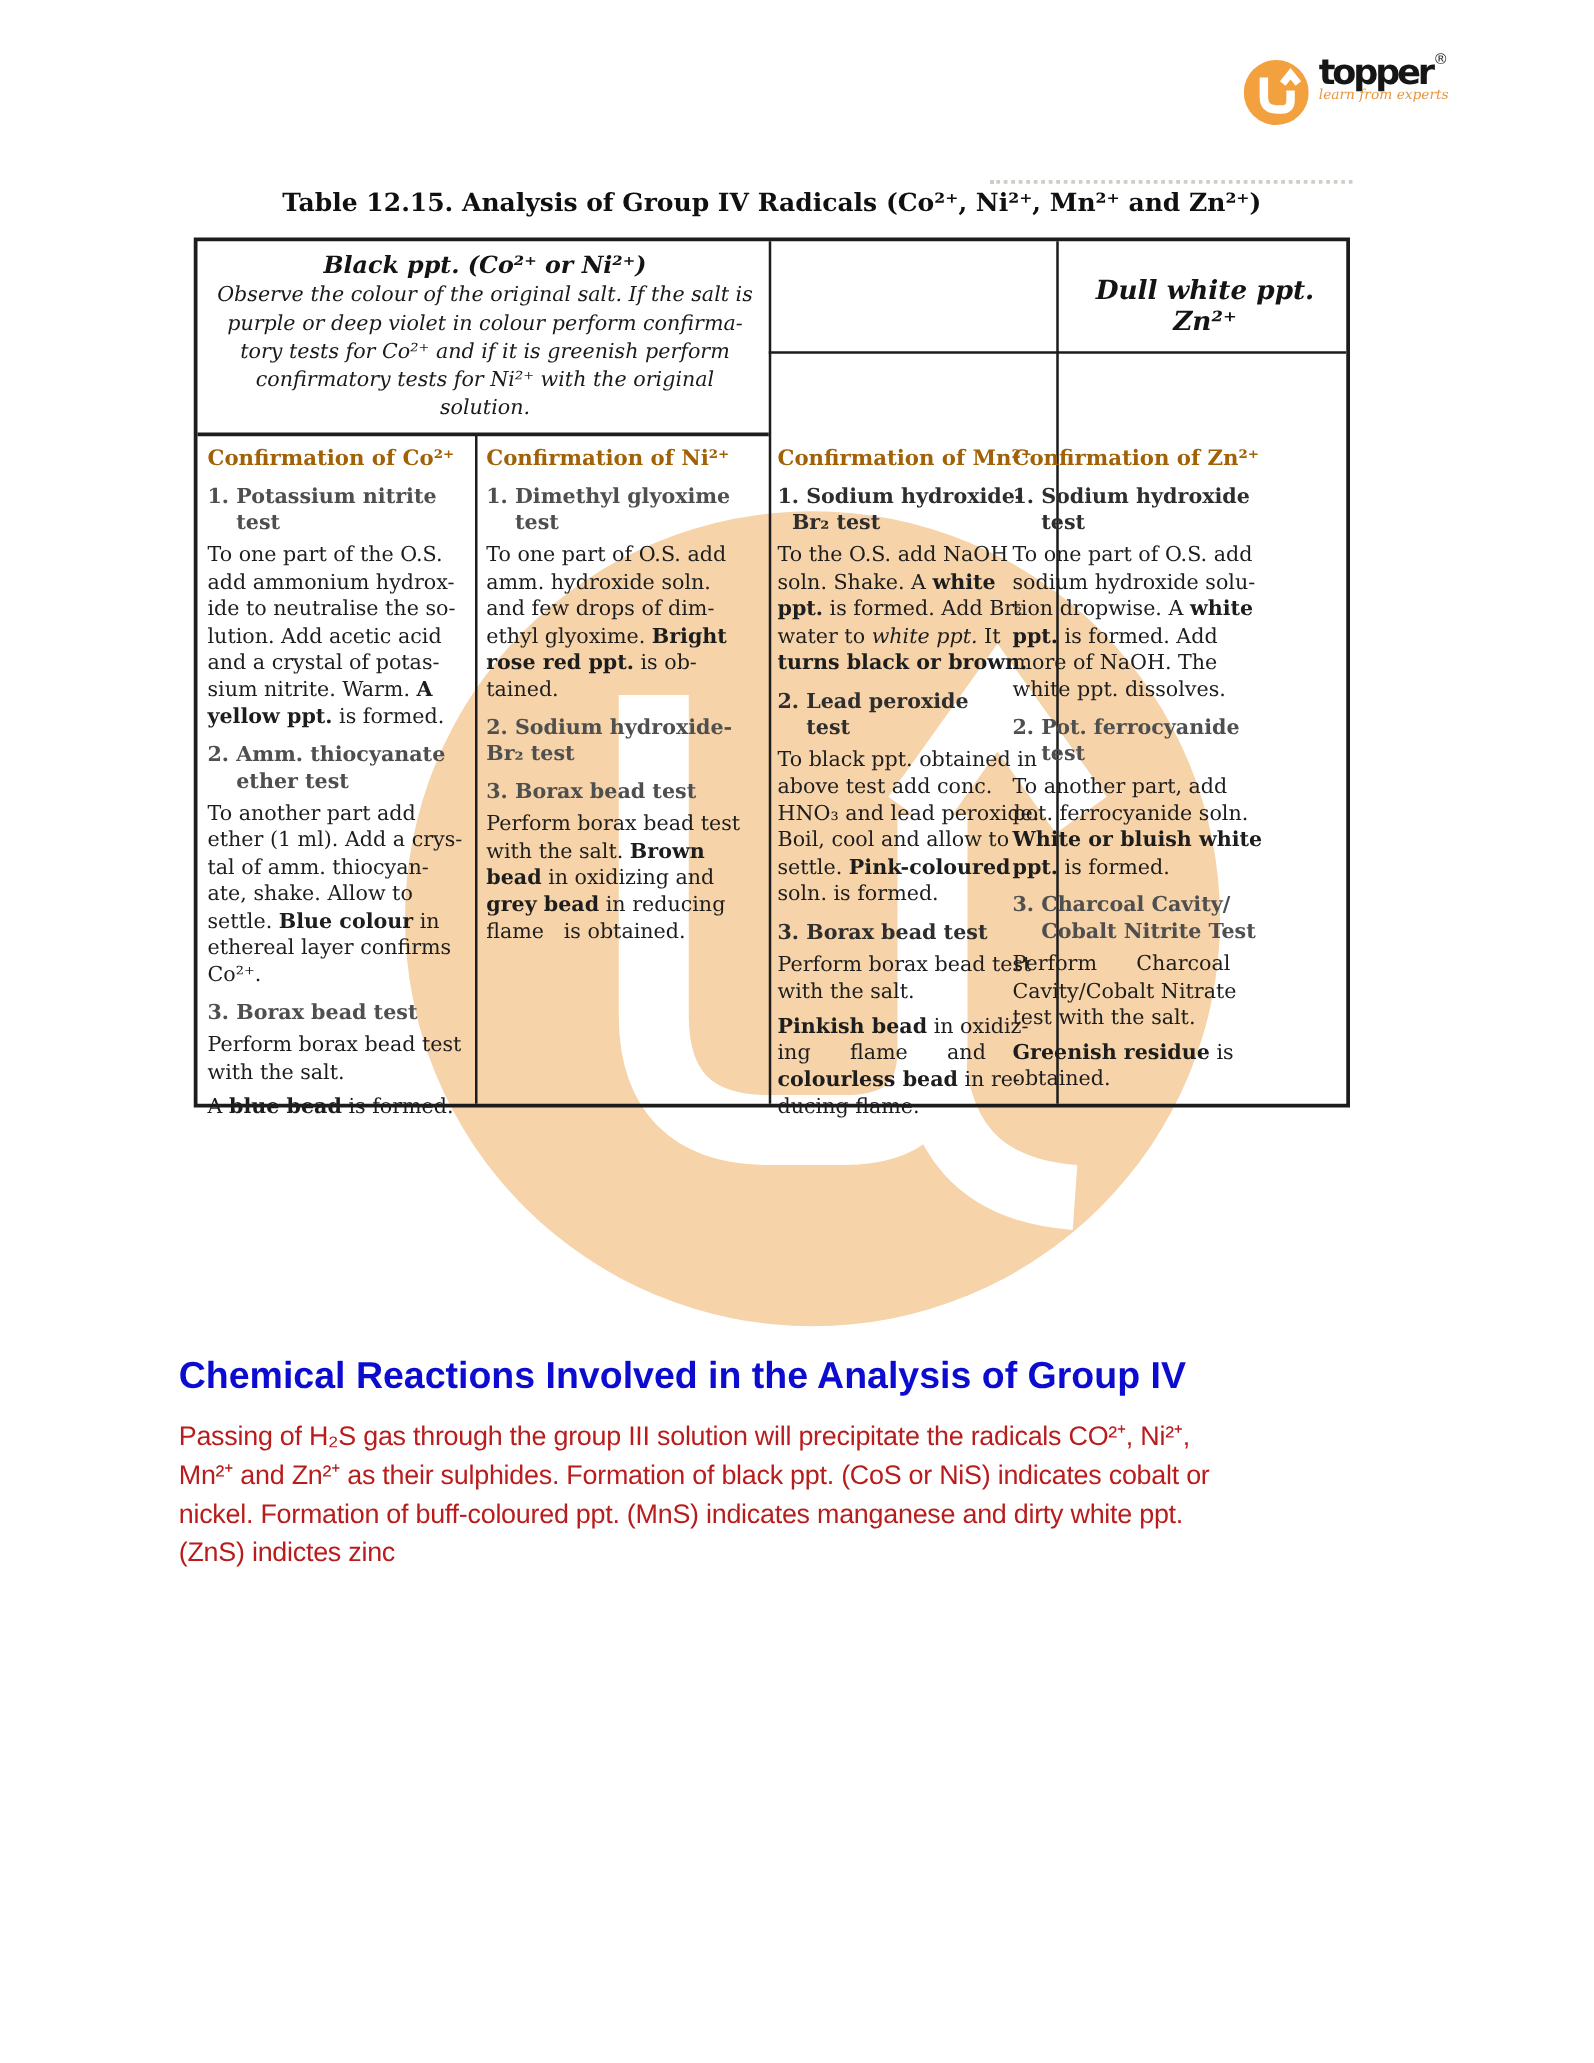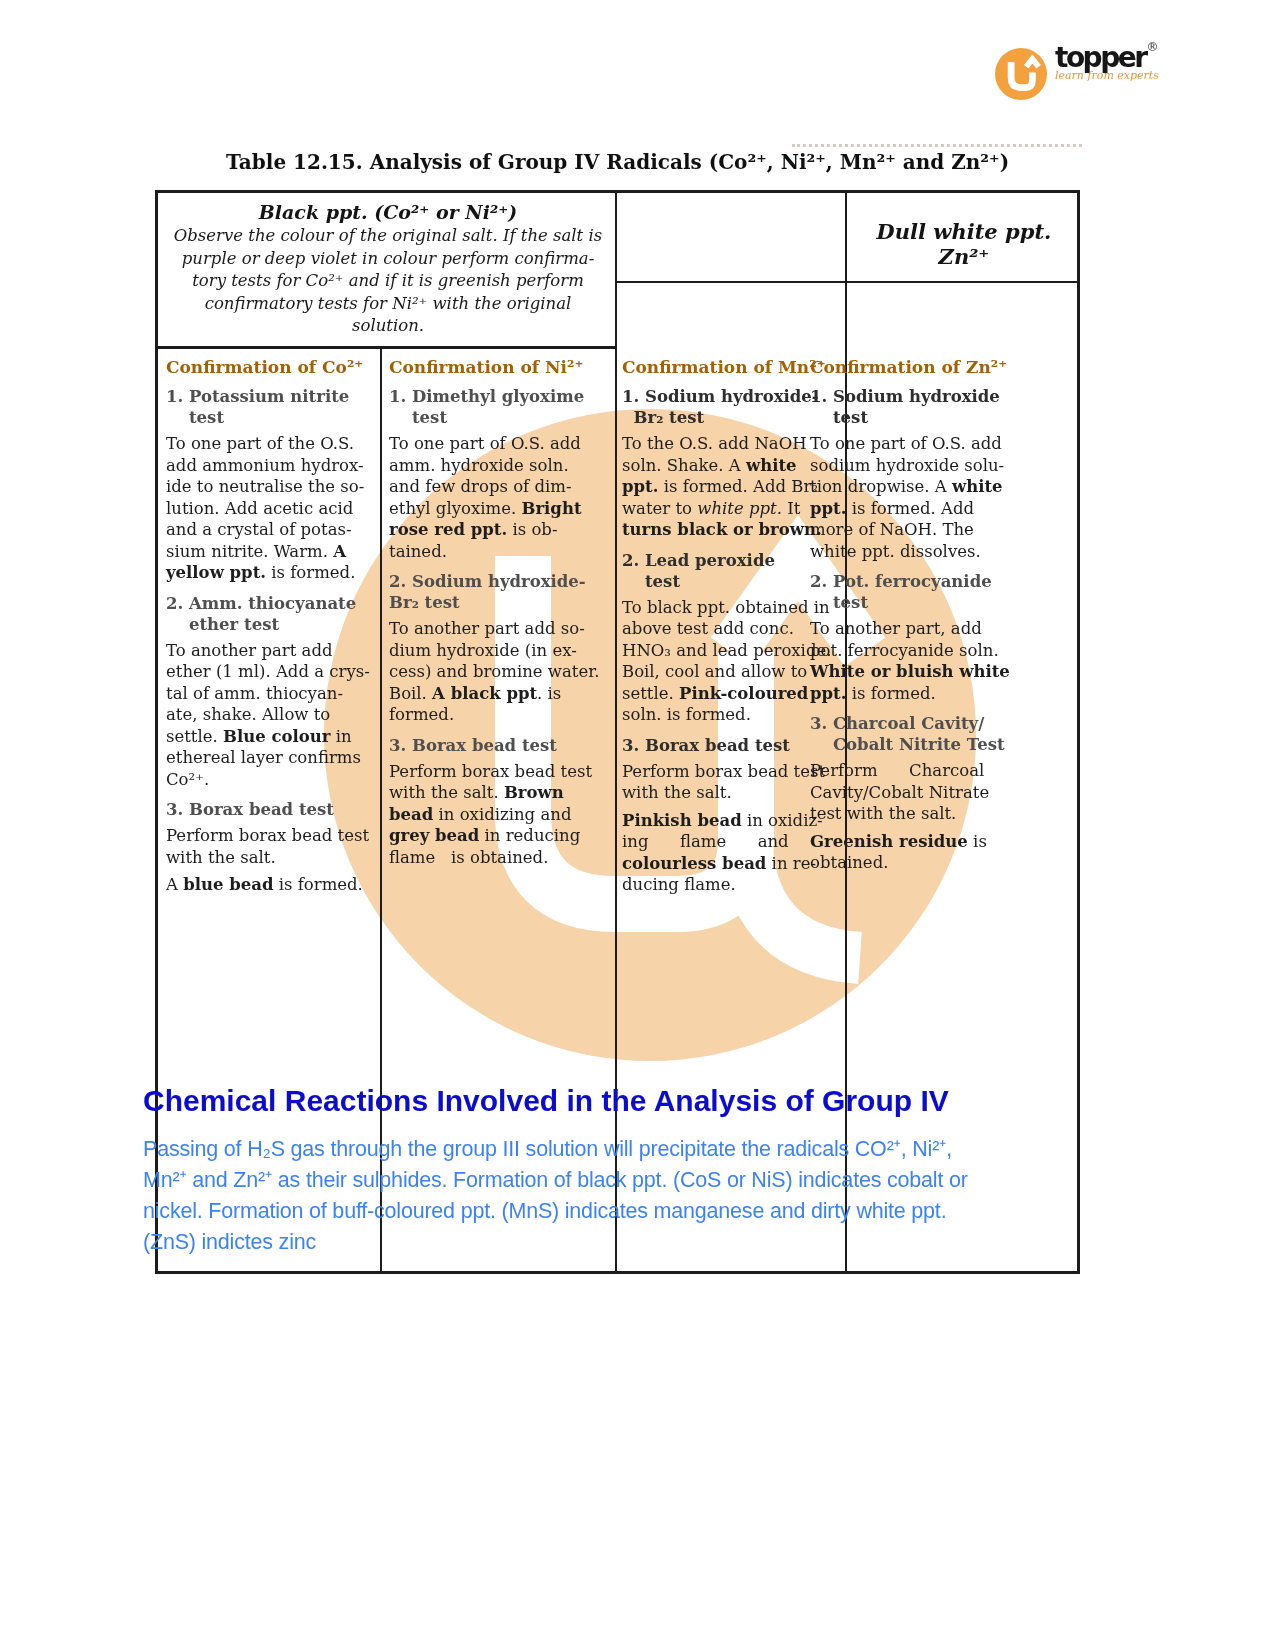--- a/index.html
+++ b/index.html
@@ -31,21 +31,21 @@
   .reg{font-family:"DejaVu Sans", sans-serif;font-size:12px;color:#333;
        position:relative;top:-16px;left:1px;}
   .tagline{font-family:"DejaVu Serif", serif;font-style:italic;font-size:11px;
            color:var(--tagline-orange,#e8953b);text-align:right;margin-top:-2px;padding-right:2px;}
 
   
   .table-title{left:155px;top:150px;width:925px;margin:0;text-align:center;
                font-size:20px;font-weight:bold;color:#101010;}
 
   
-  .table{left:155px;top:190px;width:925px;height:1084px;border:3px solid #1c1c1c;}
+  .table{left:155px;top:190px;width:925px;height:696px;border:3px solid #1c1c1c;}
   .table > *{position:absolute;}
   .gline{background:#1c1c1c;}
   .v1{left:222px;top:155px;bottom:0;width:2px;}
   .v2{left:457px;top:0;bottom:0;width:2px;}
   .v3{left:687px;top:0;bottom:0;width:2px;}
   .h1{left:457px;right:0;top:88px;height:2px;}
   .h2{left:0;width:457px;top:153px;height:3px;}
 
   
   .cellA{left:10px;top:8px;width:440px;text-align:center;}
@@ -65,21 +65,21 @@
   .col-heading{font-weight:bold;font-size:17px;margin:4px 0 8px;color:#a16207;}
   .blk{margin:0 0 6px;white-space:pre-wrap;font-size:16.5px;line-height:21.5px;color:var(--text-dark,#1d1d1d);}
   .blk.item{font-weight:bold;margin:9px 0 5px;color:#2e2e2e;line-height:21px;}
   .blk.item.faded{color:#4f4f4f;}
 
   
   .section-heading{left:143px;top:1084px;margin:0;font-family:"Liberation Sans", sans-serif;
                    font-size:30px;font-weight:bold;color:var(--heading-blue,#0c0cd0);}
   .section-paragraph{left:143px;top:1134px;width:1010px;margin:0;
                      font-family:"Liberation Sans", sans-serif;font-size:21.5px;
-                     line-height:31px;letter-spacing:-0.2px;color:#3b82f6;}
+                     line-height:31px;letter-spacing:-0.2px;color:#b91c1c;}
 </style>
 </head>
 <body>
 
 <div class="page">
 
   <svg class="watermark" width="1275" height="1650" viewBox="0 0 1275 1650" aria-hidden="true">
     <circle cx="650" cy="735" r="326" fill="#f6d3a8"></circle>
     <path d="M 523 556 V 812 Q 523 904 615 904 H 676 Q 746 904 746 840 V 652" fill="none" stroke="#ffffff" stroke-width="56"></path>
     <path d="M 746 830 Q 746 950 860 958" fill="none" stroke="#ffffff" stroke-width="52"></path>
@@ -152,25 +152,20 @@
           <p class="blk item faded"><span>1. Dimethyl glyoxime
     test</span></p>
           <p class="blk body"><span>To one part of O.S. add
 amm. hydroxide soln.
 and few drops of dim-
 ethyl glyoxime. </span><span class="b">Bright
 rose red ppt.</span><span> is ob-
 tained.</span></p>
           <p class="blk item faded"><span>2. Sodium hydroxide-
 Br₂ test</span></p>
-          <p class="blk body"><span>To another part add so-
-dium hydroxide (in ex-
-cess) and bromine water.
-Boil. </span><span class="b">A black ppt</span><span>. is
-formed.</span></p>
           <p class="blk item faded"><span>3. Borax bead test</span></p>
           <p class="blk body"><span>Perform borax bead test
 with the salt. </span><span class="b">Brown
 bead</span><span> in oxidizing and
 </span><span class="b">grey bead</span><span> in reducing
 flame   is obtained.</span></p>
         </div>
     </div>
     <div class="col colC">
       <div class="col-heading">Confirmation of Mn²⁺</div>

